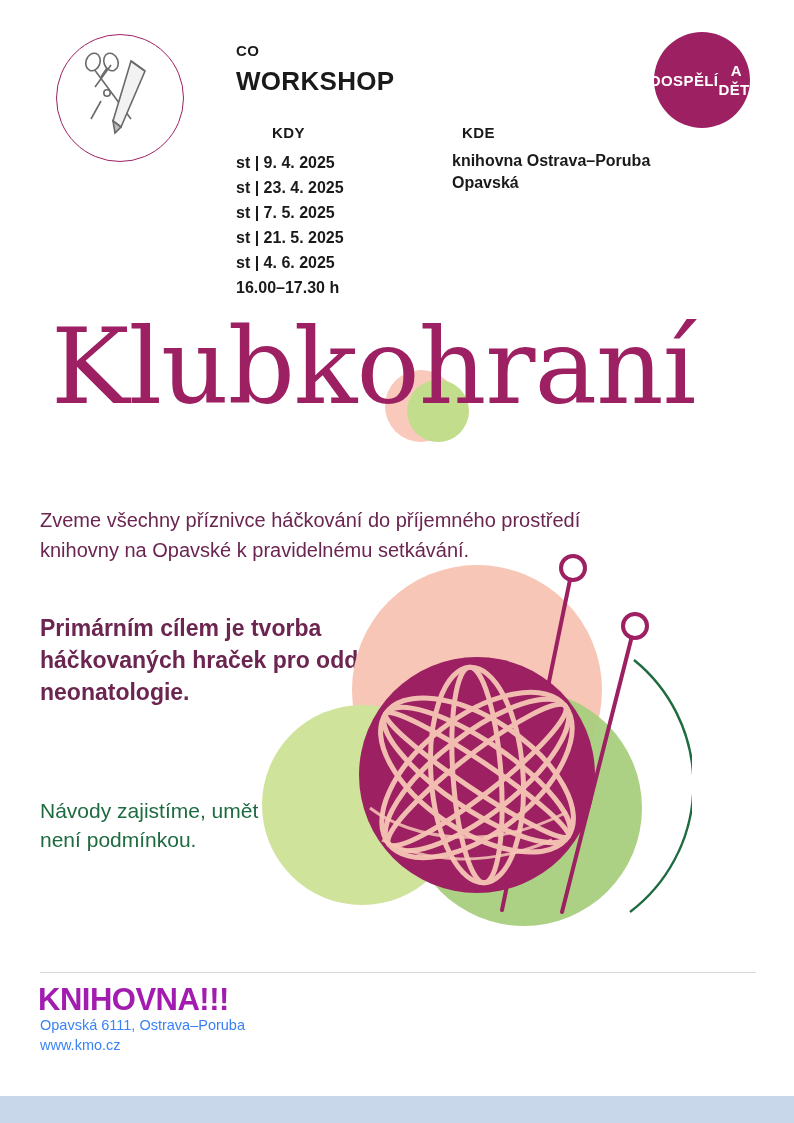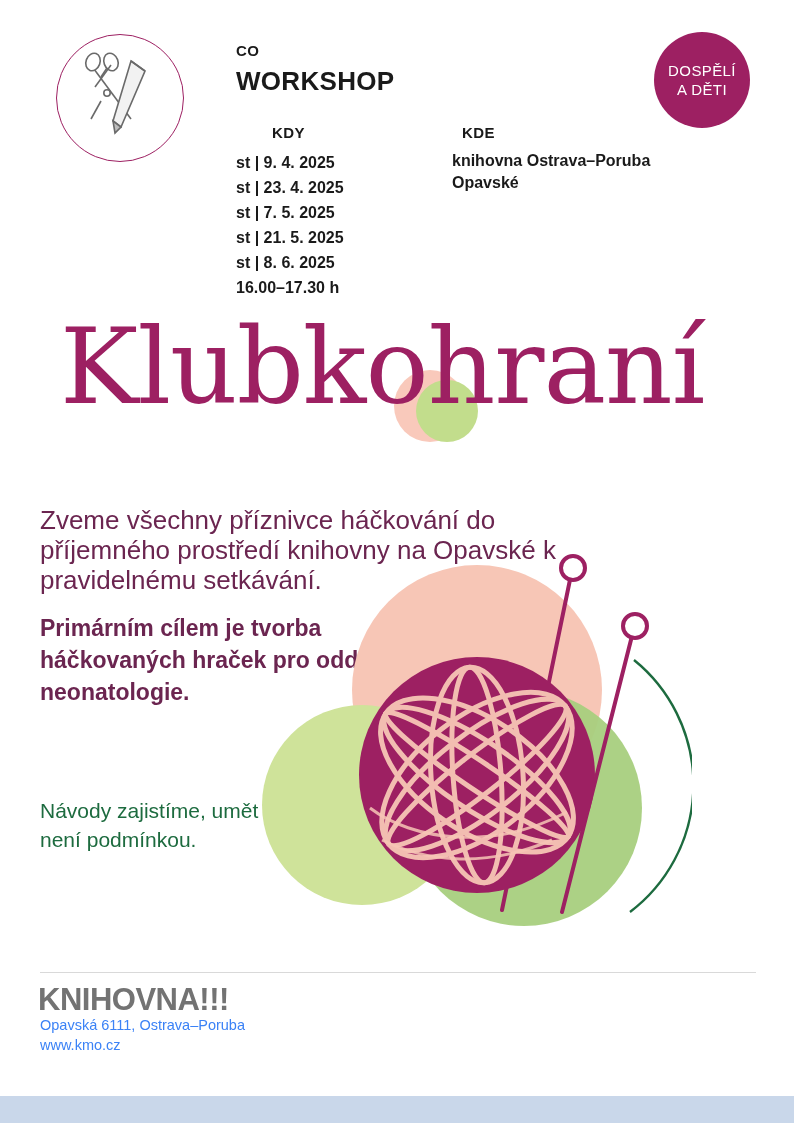--- a/index.html
+++ b/index.html
@@ -97,34 +97,34 @@
   .badge {
     position: absolute;
     right: 44px;
     top: 32px;
     width: 96px;
     height: 96px;
     border-radius: 50%;
     background: #9d2062;
     color: #ffffff;
     display: flex;
-    flex-direction: column;
+    flex-direction: row;
     align-items: center;
     justify-content: center;
     font-size: 15px;
-    font-weight: normal;
+    font-weight: bold;
     letter-spacing: 0.4px;
     line-height: 19px;
     text-align: center;
   }
 
   
   .title-wrap {
     position: absolute;
-    left: 16px; top: 300px;
+    left: 7px; top: 300px;
     width: 748px;
     height: 130px;
   }
   .blob-pink {
     position: absolute;
     left: 378px;
     top: 70px;
     width: 72px;
     height: 72px;
     border-radius: 50%;
@@ -158,21 +158,21 @@
     font-size: 33px;
     font-weight: bold;
     color: #7fa33c;
     letter-spacing: -0.2px;
   }
   .para-1 {
     position: absolute;
     left: 40px;
     top: 505px;
     width: 560px;
-    font-size: 26px;
+    font-size: 20px;
     line-height: 30px;
     color: #6b2550;
   }
   .para-2 {
     position: absolute;
     left: 40px;
     top: 612px;
     width: 420px;
     font-size: 23px;
     font-weight: bold;
@@ -205,21 +205,21 @@
     top: 972px;
     width: 716px;
     border-top: 1px solid #d9d9d9;
   }
   .footer-title {
     position: absolute;
     left: 38px;
     top: 982px;
     font-size: 31px;
     font-weight: bold;
-    color: #737373;
+    color: #a21caf;
     letter-spacing: -0.5px;
   }
   .footer-lines {
     position: absolute;
     left: 40px;
     top: 1016px;
     font-size: 14.5px;
     line-height: 19.5px;
     color: #3b82f6;
   }
@@ -260,28 +260,28 @@
 
     <div class="co-label">CO</div>
     <div class="co-value">WORKSHOP</div>
 
     <div class="kdy-label">KDY</div>
     <div class="kdy-list">
       <div>st | 9. 4. 2025</div>
       <div>st | 23. 4. 2025</div>
       <div>st | 7. 5. 2025</div>
       <div>st | 21. 5. 2025</div>
-      <div>st | 8. 6. 2025</div>
+      <div>st | 4. 6. 2025</div>
       <div>16.00–17.30 h</div>
     </div>
 
     <div class="kde-label">KDE</div>
     <div class="kde-list">
       <div>knihovna Ostrava–Poruba</div>
-      <div>Opavské</div>
+      <div>Opavská</div>
     </div>
 
     <div class="badge">
       <span>DOSPĚLÍ</span>
       <span>A DĚTI</span>
     </div>
   </div>
 
   <div class="title-wrap">
     <div class="blob-pink"></div>

